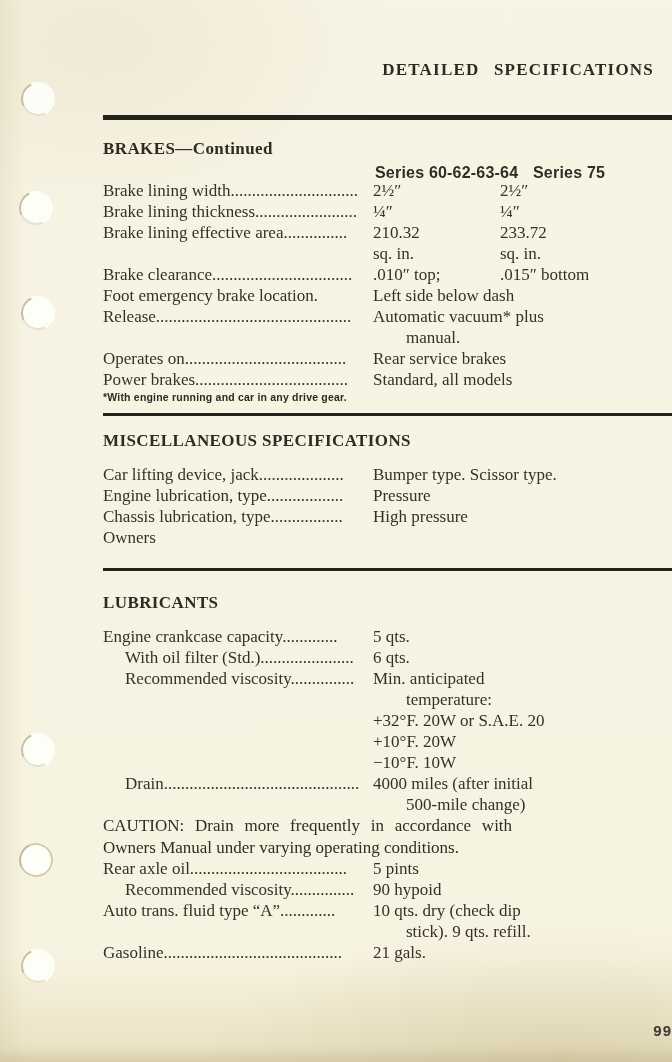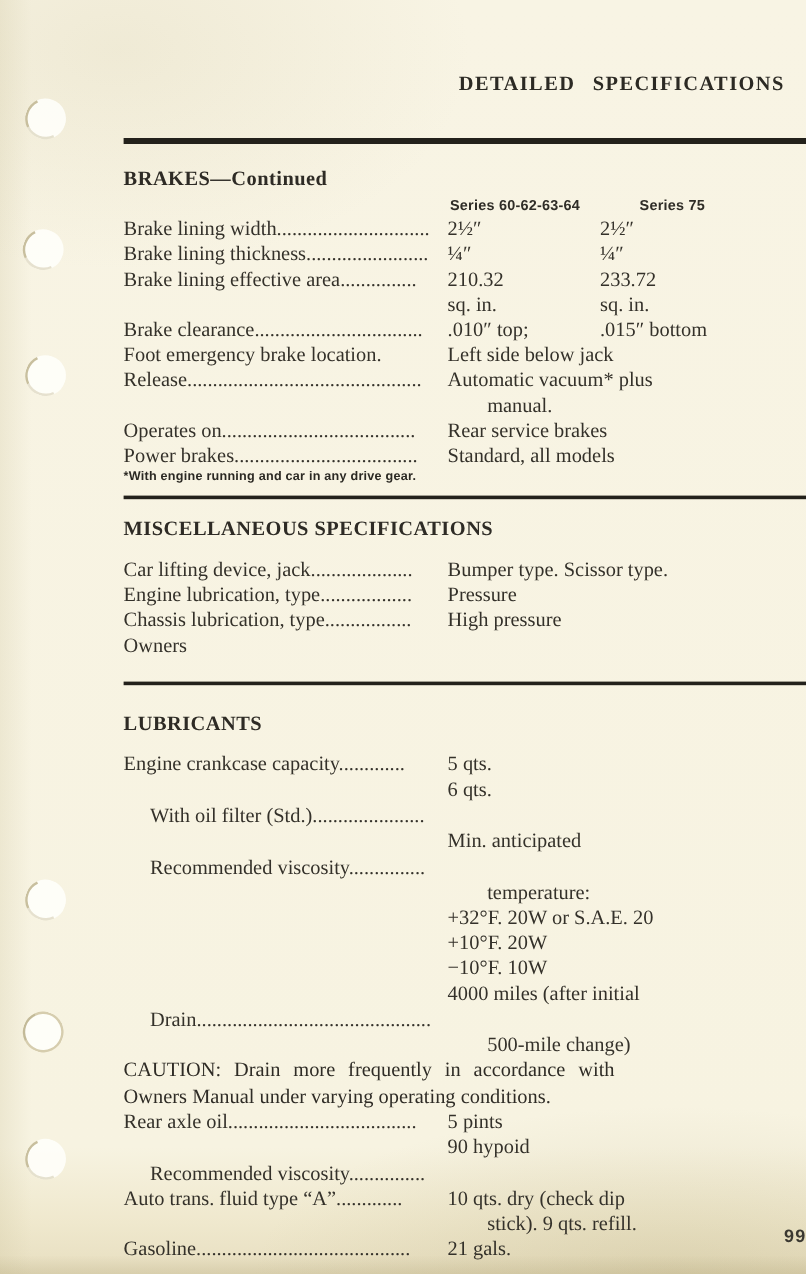--- a/index.html
+++ b/index.html
@@ -30,32 +30,32 @@
   .section h2 {
     margin:0; font-size:17px; font-weight:bold; letter-spacing:0.4px;
     color:#2e2b25; line-height:22px;
   }
   #brakes-section h2 { margin-bottom:0; }
   #misc-section h2, #lubricants-section h2 { margin-bottom:12px; }
   
   .colhead-row { position:relative; height:20px; }
   .colhead {
     position:absolute; top:4px; font-family:"Liberation Sans", sans-serif;
-    font-weight:bold; font-size:12px; color:#2f2d27; letter-spacing:0.2px;
+    font-weight:bold; font-size:16px; color:#2f2d27; letter-spacing:0.2px;
   }
   .colhead-1 { left:272px; }
   .colhead-2 { left:430px; }
   
   .spec-rows { font-size:17px; }
   .spec-row { display:flex; line-height:21px; white-space:nowrap; }
   .spec-label {
     flex:0 0 270px; width:270px; box-sizing:border-box;
     overflow:hidden; white-space:nowrap;
   }
-  .spec-label.sub { padding-left:22px;margin-top:22px; }
+  .spec-label.sub { padding-left:22px; }
   .spec-value.col1 { flex:0 0 127px; width:127px; }
   .spec-value.val-col { margin-left:270px; }
   .spec-value.cont { margin-left:303px; }
   
   .footnote {
     margin-top:1px; font-family:"Liberation Sans", sans-serif;
     font-weight:bold; font-size:10.5px; color:#2b2923; letter-spacing:0.2px;
   }
   .caution { margin-top:0; width:472px; font-size:17px; line-height:21.5px; color:#2f2c26; }
   .caution .line1 { word-spacing:6.5px; }
@@ -121,21 +121,21 @@
           <span class="spec-value col1">sq. in.</span>
           <span class="spec-value col2">sq. in.</span>
         </div>
         <div class="spec-row">
           <span class="spec-label">Brake clearance.................................</span>
           <span class="spec-value col1">.010″ top;</span>
           <span class="spec-value col2">.015″ bottom</span>
         </div>
         <div class="spec-row">
           <span class="spec-label">Foot emergency brake location.</span>
-          <span class="spec-value">Left side below jack</span>
+          <span class="spec-value">Left side below dash</span>
         </div>
         <div class="spec-row">
           <span class="spec-label">Release..............................................</span>
           <span class="spec-value">Automatic vacuum* plus</span>
         </div>
         <div class="spec-row">
           <span class="spec-value cont">manual.</span>
         </div>
         <div class="spec-row">
           <span class="spec-label">Operates on......................................</span>

